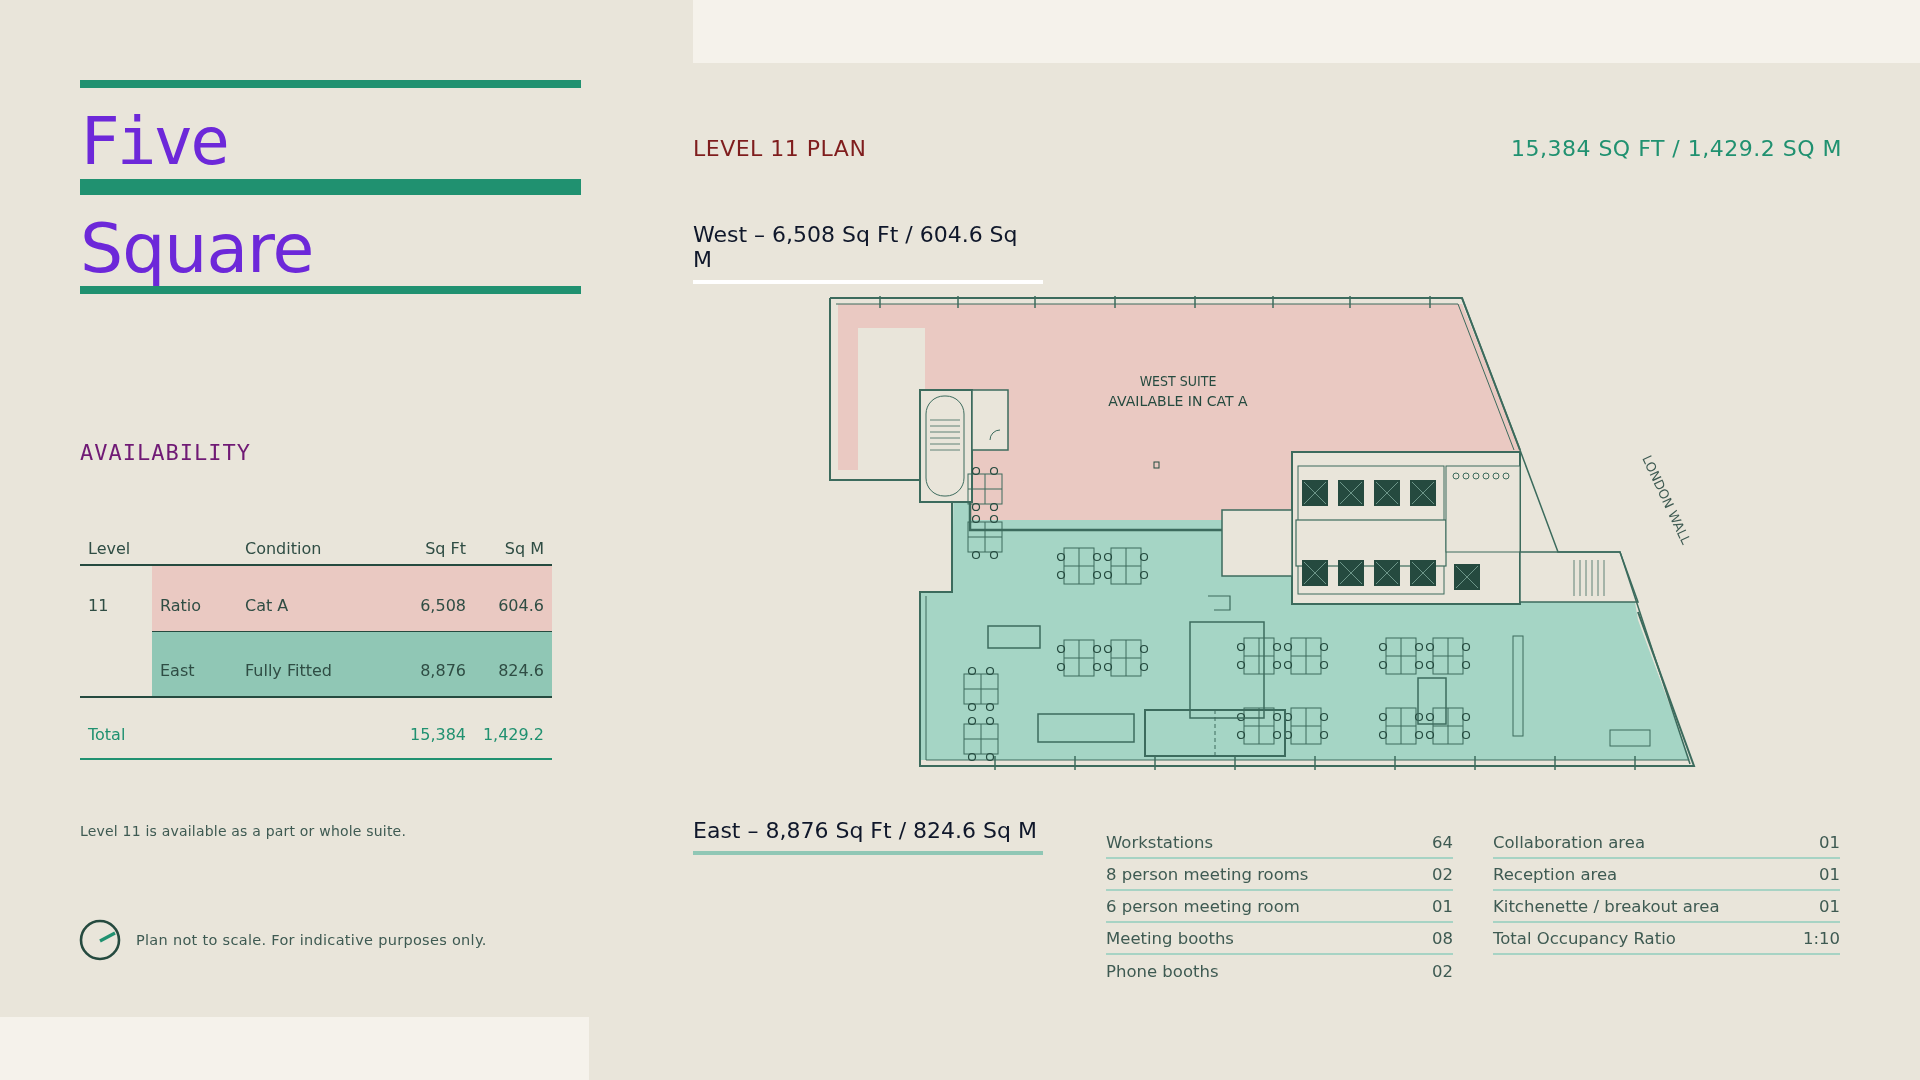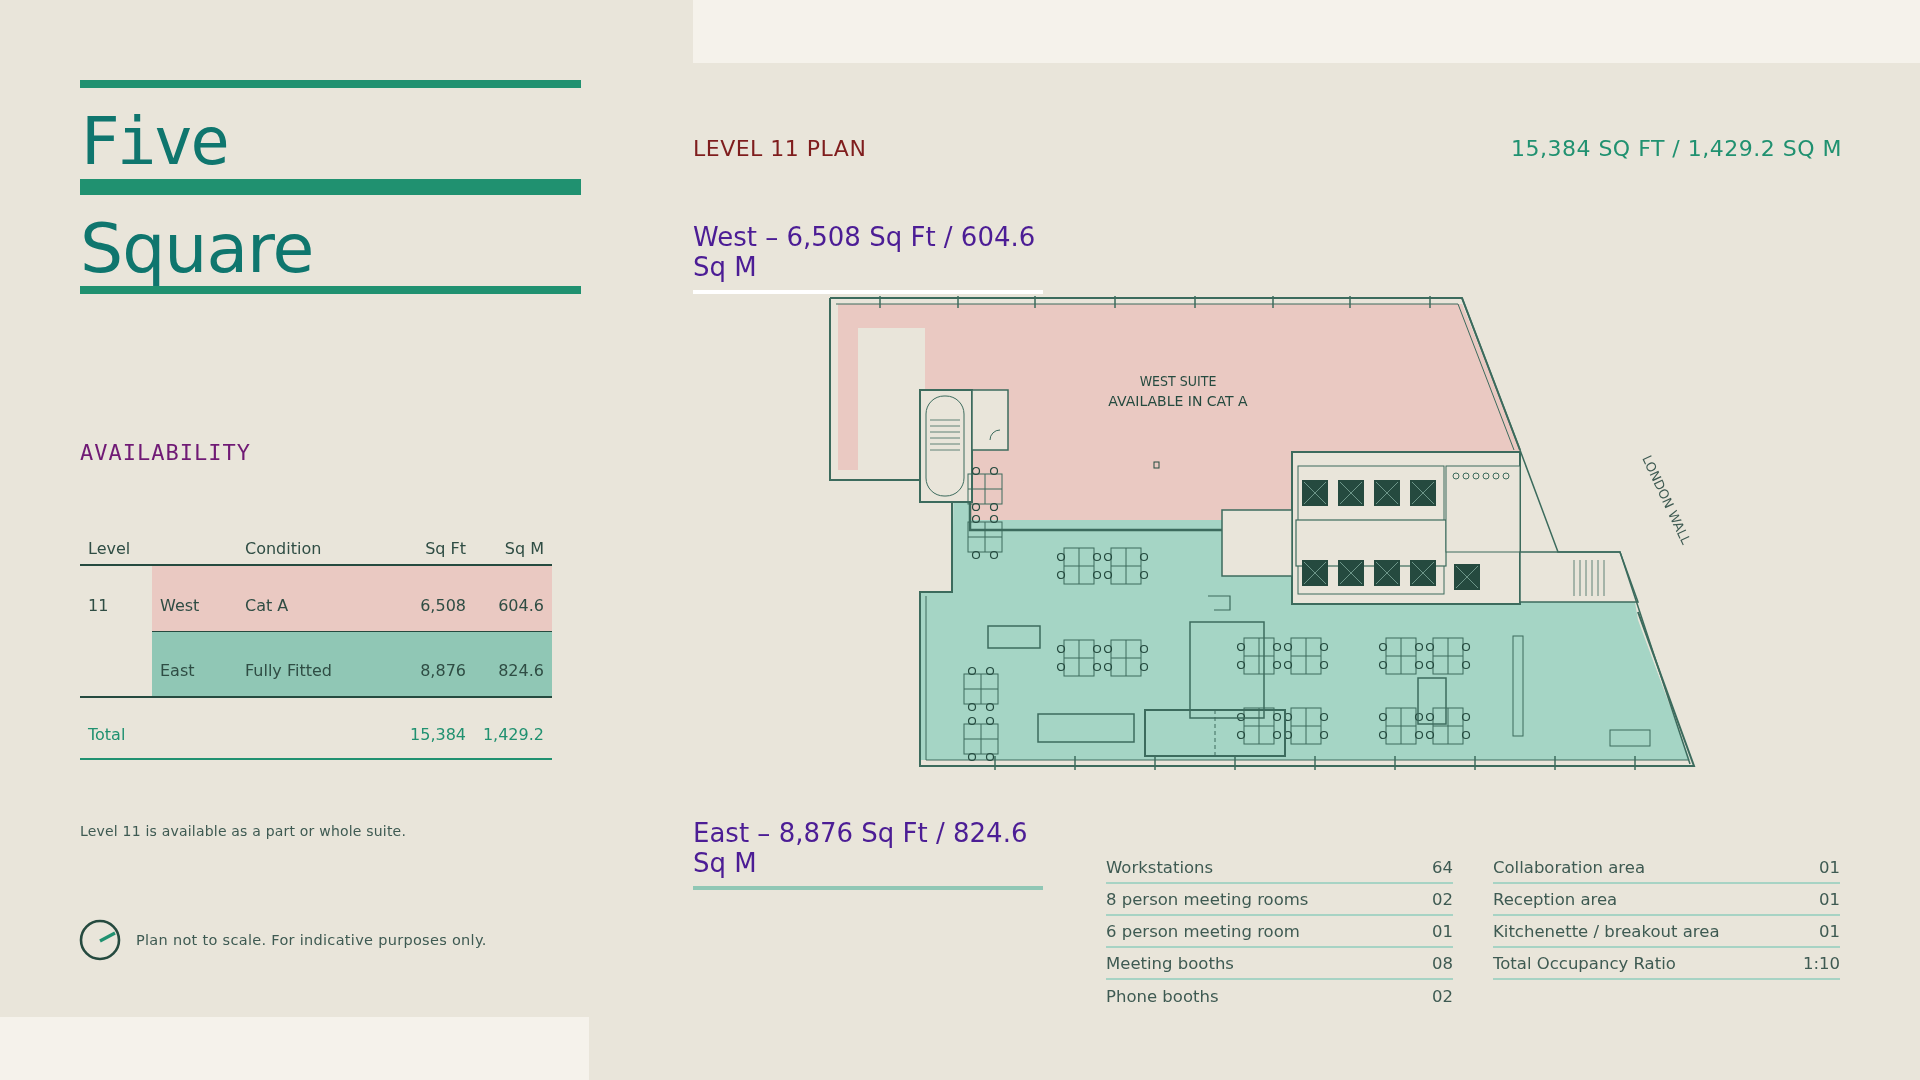--- a/index.html
+++ b/index.html
@@ -5,21 +5,21 @@
   * { box-sizing: border-box; margin: 0; padding: 0; }
   html, body { width: 1920px; height: 1080px; overflow: hidden; }
   body { background: #E9E5DA; position: relative; font-family: "Liberation Sans", sans-serif; color: #254A3F; }
 
   .strip-top { position: absolute; left: 693px; top: 0; width: 1227px; height: 63px; background: #F5F2EB; }
   .strip-bottom { position: absolute; left: 0; top: 1017px; width: 589px; height: 63px; background: #F5F2EB; }
 
   
   .title-block { position: absolute; left: 80px; top: 80px; width: 501px; }
   .bar { height: 8px; background: #209170; }
-  .title-line { height: 91px; display: flex; align-items: center; font-family: "DejaVu Sans Mono", monospace; font-size: 66px; letter-spacing: -3px; color: #0f766e; line-height: 1; padding-top: 16px; }
+  .title-line { height: 91px; display: flex; align-items: center; font-family: "DejaVu Sans Mono", monospace; font-size: 66px; letter-spacing: -3px; color: #6d28d9; line-height: 1; padding-top: 16px; }
   .title-line.t2 { font-family: "DejaVu Sans", sans-serif; letter-spacing: -1px; font-size: 68px; }
   .title-line.t3 { font-family: "DejaVu Sans", sans-serif; letter-spacing: -1px; font-size: 68px; }
 
   .avail-heading { position: absolute; left: 80px; top: 440px; font-family: "DejaVu Sans Mono", monospace; font-size: 22px; letter-spacing: 1px; color: #701a75; }
 
   
   .avail-table { position: absolute; left: 80px; top: 520px; width: 472px; font-family: "DejaVu Sans", sans-serif; font-size: 16px; }
   .trow { position: relative; display: flex; align-items: center; }
   .thead { height: 46px; color: #209170; border-bottom: 2px solid #254A3F; }
   .cell { position: absolute; }
@@ -37,27 +37,27 @@
   .total-row .cell { color: #209170; }
 
   .note { position: absolute; left: 80px; top: 823px; font-family: "DejaVu Sans", sans-serif; font-size: 14px; color: #3E5A52; letter-spacing: 0.2px; }
   .compass { position: absolute; left: 78px; top: 918px; width: 44px; height: 44px; }
   .disclaimer { position: absolute; left: 136px; top: 932px; font-family: "DejaVu Sans", sans-serif; font-size: 14.5px; color: #3E5A52; letter-spacing: 0.3px; }
 
   
   .plan-title { position: absolute; left: 693px; top: 136px; font-family: "DejaVu Sans", sans-serif; font-size: 22px; color: #7f1d1d; letter-spacing: 0.5px; }
   .plan-area { position: absolute; right: 78px; top: 136px; font-family: "DejaVu Sans", sans-serif; font-size: 22px; color: #209170; letter-spacing: 0.5px; }
 
-  .suite-label { position: absolute; left: 693px; font-family: "DejaVu Sans", sans-serif; font-size: 26px; color: #4c1d95; width: 350px; padding-bottom: 8px; }
+  .suite-label { position: absolute; left: 693px; font-family: "DejaVu Sans", sans-serif; font-size: 22px; color: #0f172a; width: 350px; padding-bottom: 8px; }
   .suite-west { top: 222px; border-bottom: 4px solid #FFFFFF; }
   .suite-east { top: 818px; border-bottom: 4px solid #90C7B5; }
 
   .floorplan { position: absolute; left: 820px; top: 290px; width: 900px; height: 490px; }
 
-  .features { position: absolute; top: 852px; font-family: "DejaVu Sans", sans-serif; font-size: 16.5px; color: #3E5A52; }
+  .features { position: absolute; top: 827px; font-family: "DejaVu Sans", sans-serif; font-size: 16.5px; color: #3E5A52; }
   .features.col1 { left: 1106px; width: 347px; }
   .features.col2 { left: 1493px; width: 347px; }
   .feat-row { display: flex; justify-content: space-between; height: 32px; align-items: center; border-bottom: 2px solid #A7D3C4; margin-bottom: 0; }
   .feat-row.noline { border-bottom: none; }
 </style>
 </head>
 <body>
 
 <div class="strip-top"></div>
 <div class="strip-bottom"></div>
@@ -76,21 +76,21 @@
 <div class="avail-table">
   <div class="trow thead">
     <span class="cell c-level">Level</span>
     <span class="cell c-cond">Condition</span>
     <span class="cell c-sqft">Sq Ft</span>
     <span class="cell c-sqm">Sq M</span>
   </div>
   <div class="trow west-row">
     <div class="fill"></div>
     <span class="cell c-level">11</span>
-    <span class="cell c-suite">West</span>
+    <span class="cell c-suite">Ratio</span>
     <span class="cell c-cond">Cat A</span>
     <span class="cell c-sqft">6,508</span>
     <span class="cell c-sqm">604.6</span>
   </div>
   <div class="trow east-row">
     <div class="fill"></div>
     <span class="cell c-level"></span>
     <span class="cell c-suite">East</span>
     <span class="cell c-cond">Fully Fitted</span>
     <span class="cell c-sqft">8,876</span>

